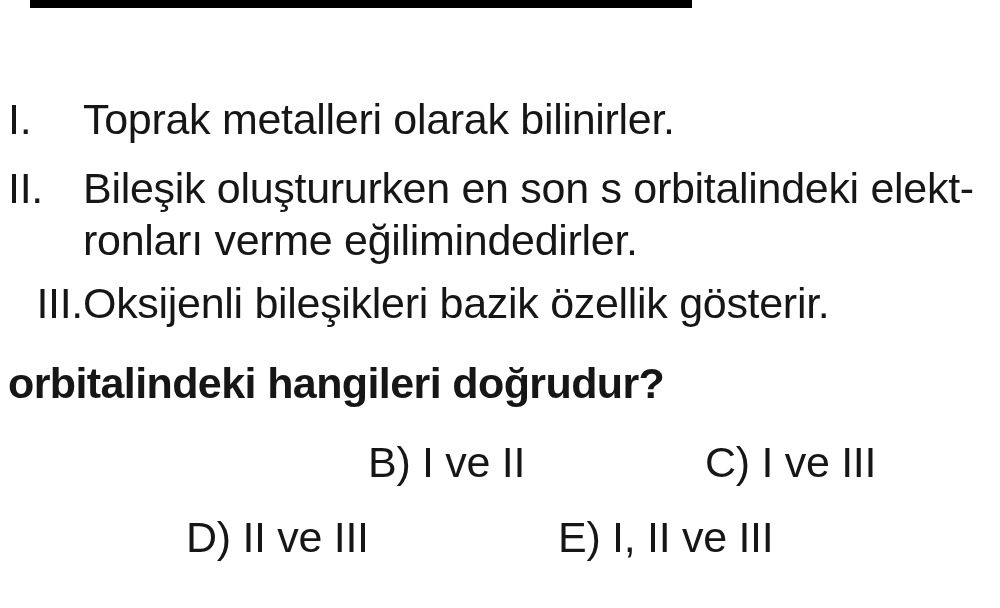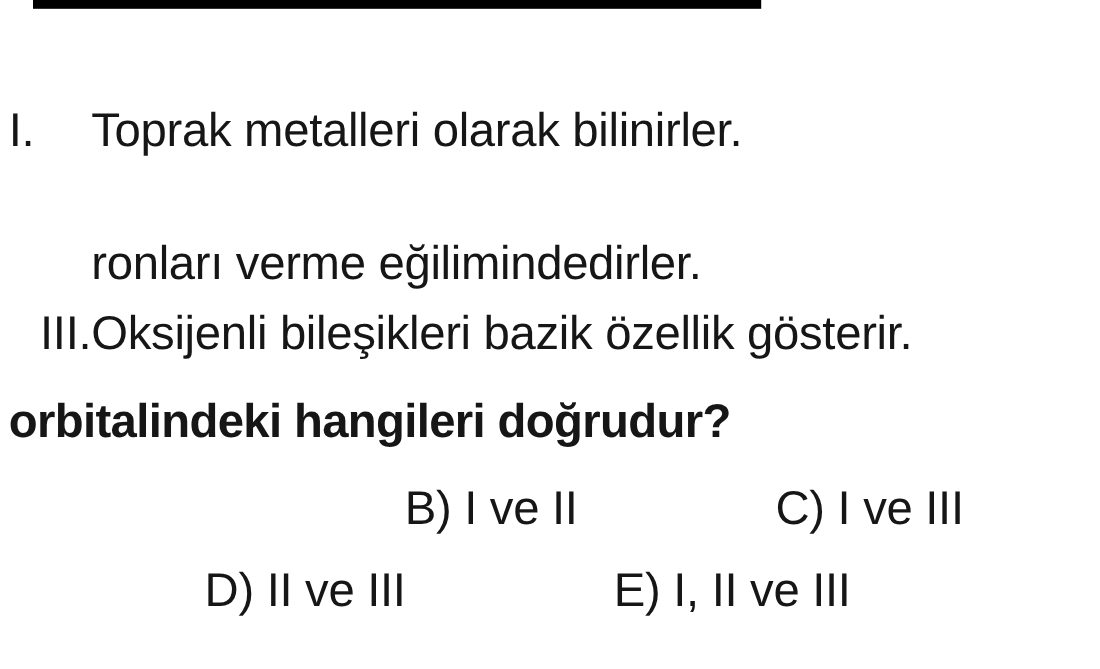--- a/index.html
+++ b/index.html
@@ -57,20 +57,23 @@
 
 <div class="page">
 
   <div class="top-rule"></div>
 
 
   <div class="line item-1">
     <span class="numeral">I.</span><span>Toprak metalleri olarak bilinirler.</span>
   </div>
 
+  <div class="line item-2a">
+    <span class="numeral">II.</span><span>Bileşik oluştururken en son s orbitalindeki elekt-</span>
+  </div>
   <div class="line item-2b">ronları verme eğilimindedirler.</div>
 
   <div class="line item-3">
     <span class="numeral">III.</span><span>Oksijenli bileşikleri bazik özellik gösterir.</span>
   </div>
 
   <div class="line bold prompt">orbitalindeki hangileri doğrudur?</div>
 
   <div class="line opt-b">B) I ve II</div>
   <div class="line opt-d">D) II ve III</div>

